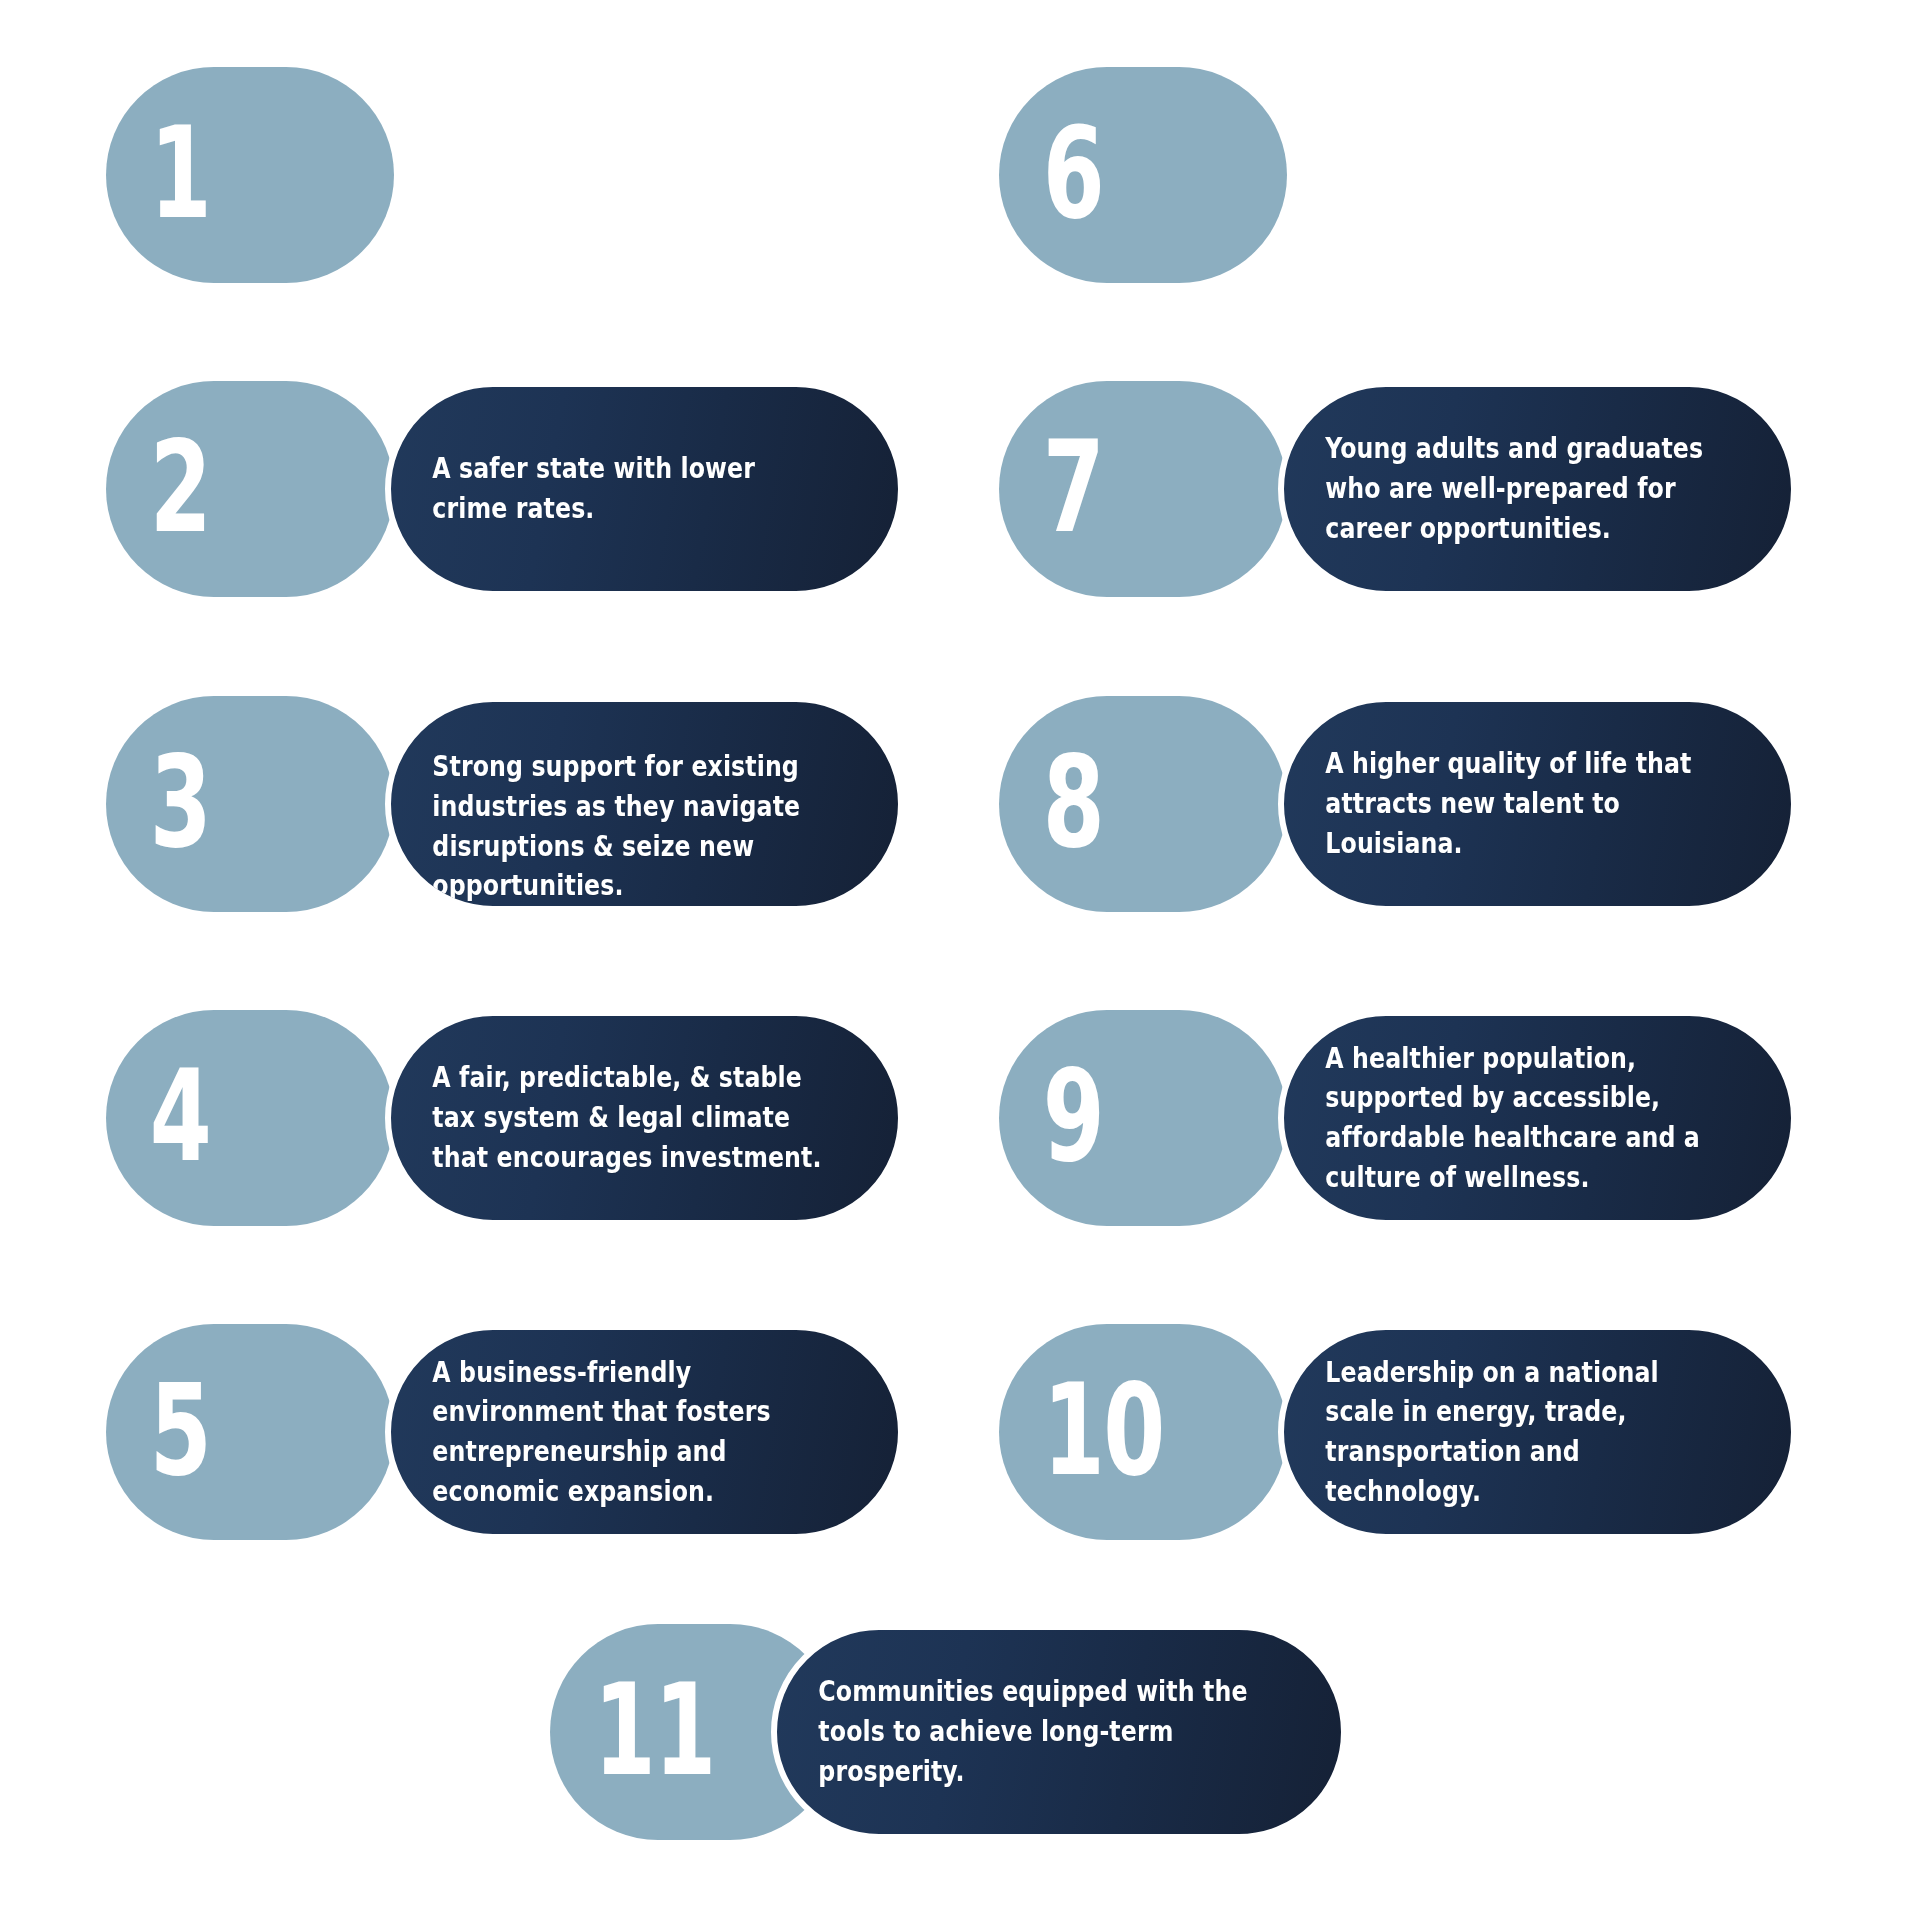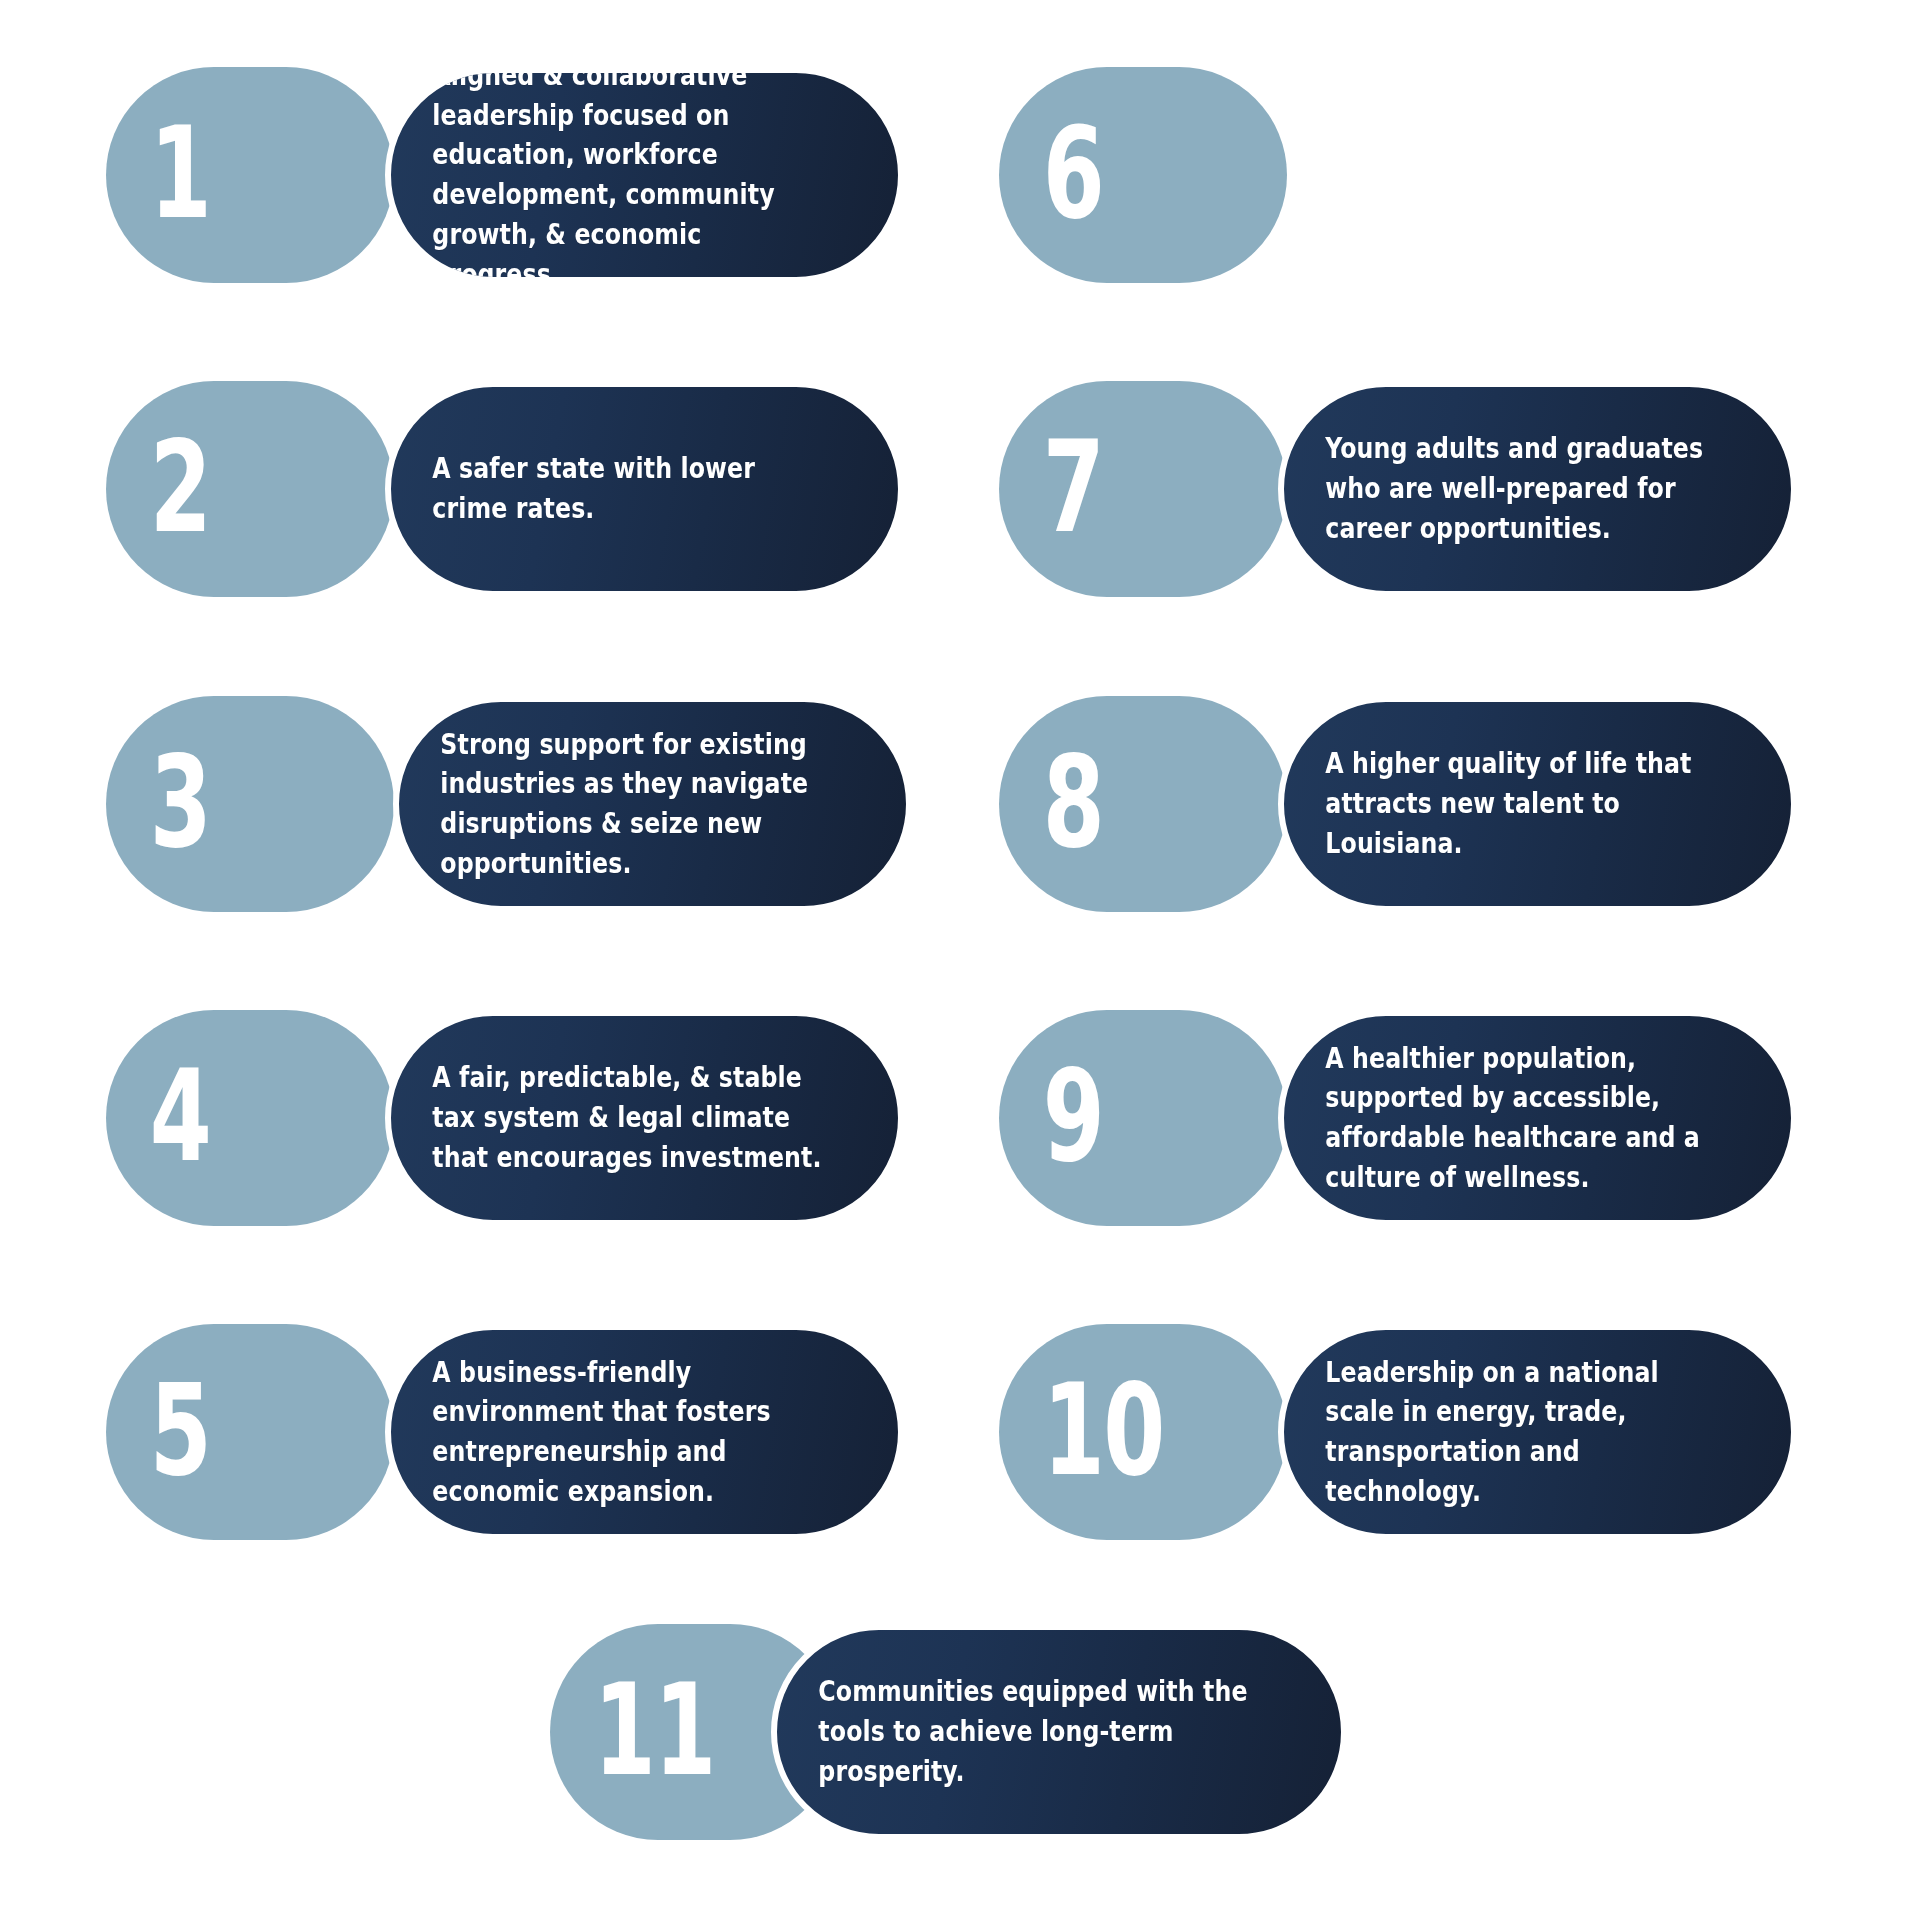--- a/index.html
+++ b/index.html
@@ -81,39 +81,36 @@
 </style>
 </head>
 <body>
 
 <div id="board">
 
   <div class="item" style="left:106px; top:67px; width:797px;">
     <div class="numcap" style="width:288px;">
       <span class="num">1</span>
     </div>
-    <div class="textcap" style="left:279px; width:519px;">
-      <span class="desc">Aligned &amp; collaborative leadership focused on education, workforce development, community growth, &amp; economic progress.</span>
-    </div>
   </div>
 
   <div class="item" style="left:106px; top:381px; width:797px;">
     <div class="numcap" style="width:288px;">
       <span class="num">2</span>
     </div>
     <div class="textcap" style="left:279px; width:519px;">
       <span class="desc">A safer state with lower crime rates.</span>
     </div>
   </div>
 
   <div class="item" style="left:106px; top:696px; width:797px;">
     <div class="numcap" style="width:288px;">
       <span class="num">3</span>
     </div>
-    <div class="textcap" style="left:287px; width:519px;">
+    <div class="textcap" style="left:279px; width:519px;align-items:flex-end;">
       <span class="desc">Strong support for existing industries as they navigate disruptions &amp; seize new opportunities.</span>
     </div>
   </div>
 
   <div class="item" style="left:106px; top:1010px; width:797px;">
     <div class="numcap" style="width:288px;">
       <span class="num">4</span>
     </div>
     <div class="textcap" style="left:279px; width:519px;">
       <span class="desc">A fair, predictable, &amp; stable tax system &amp; legal climate that encourages investment.</span>

